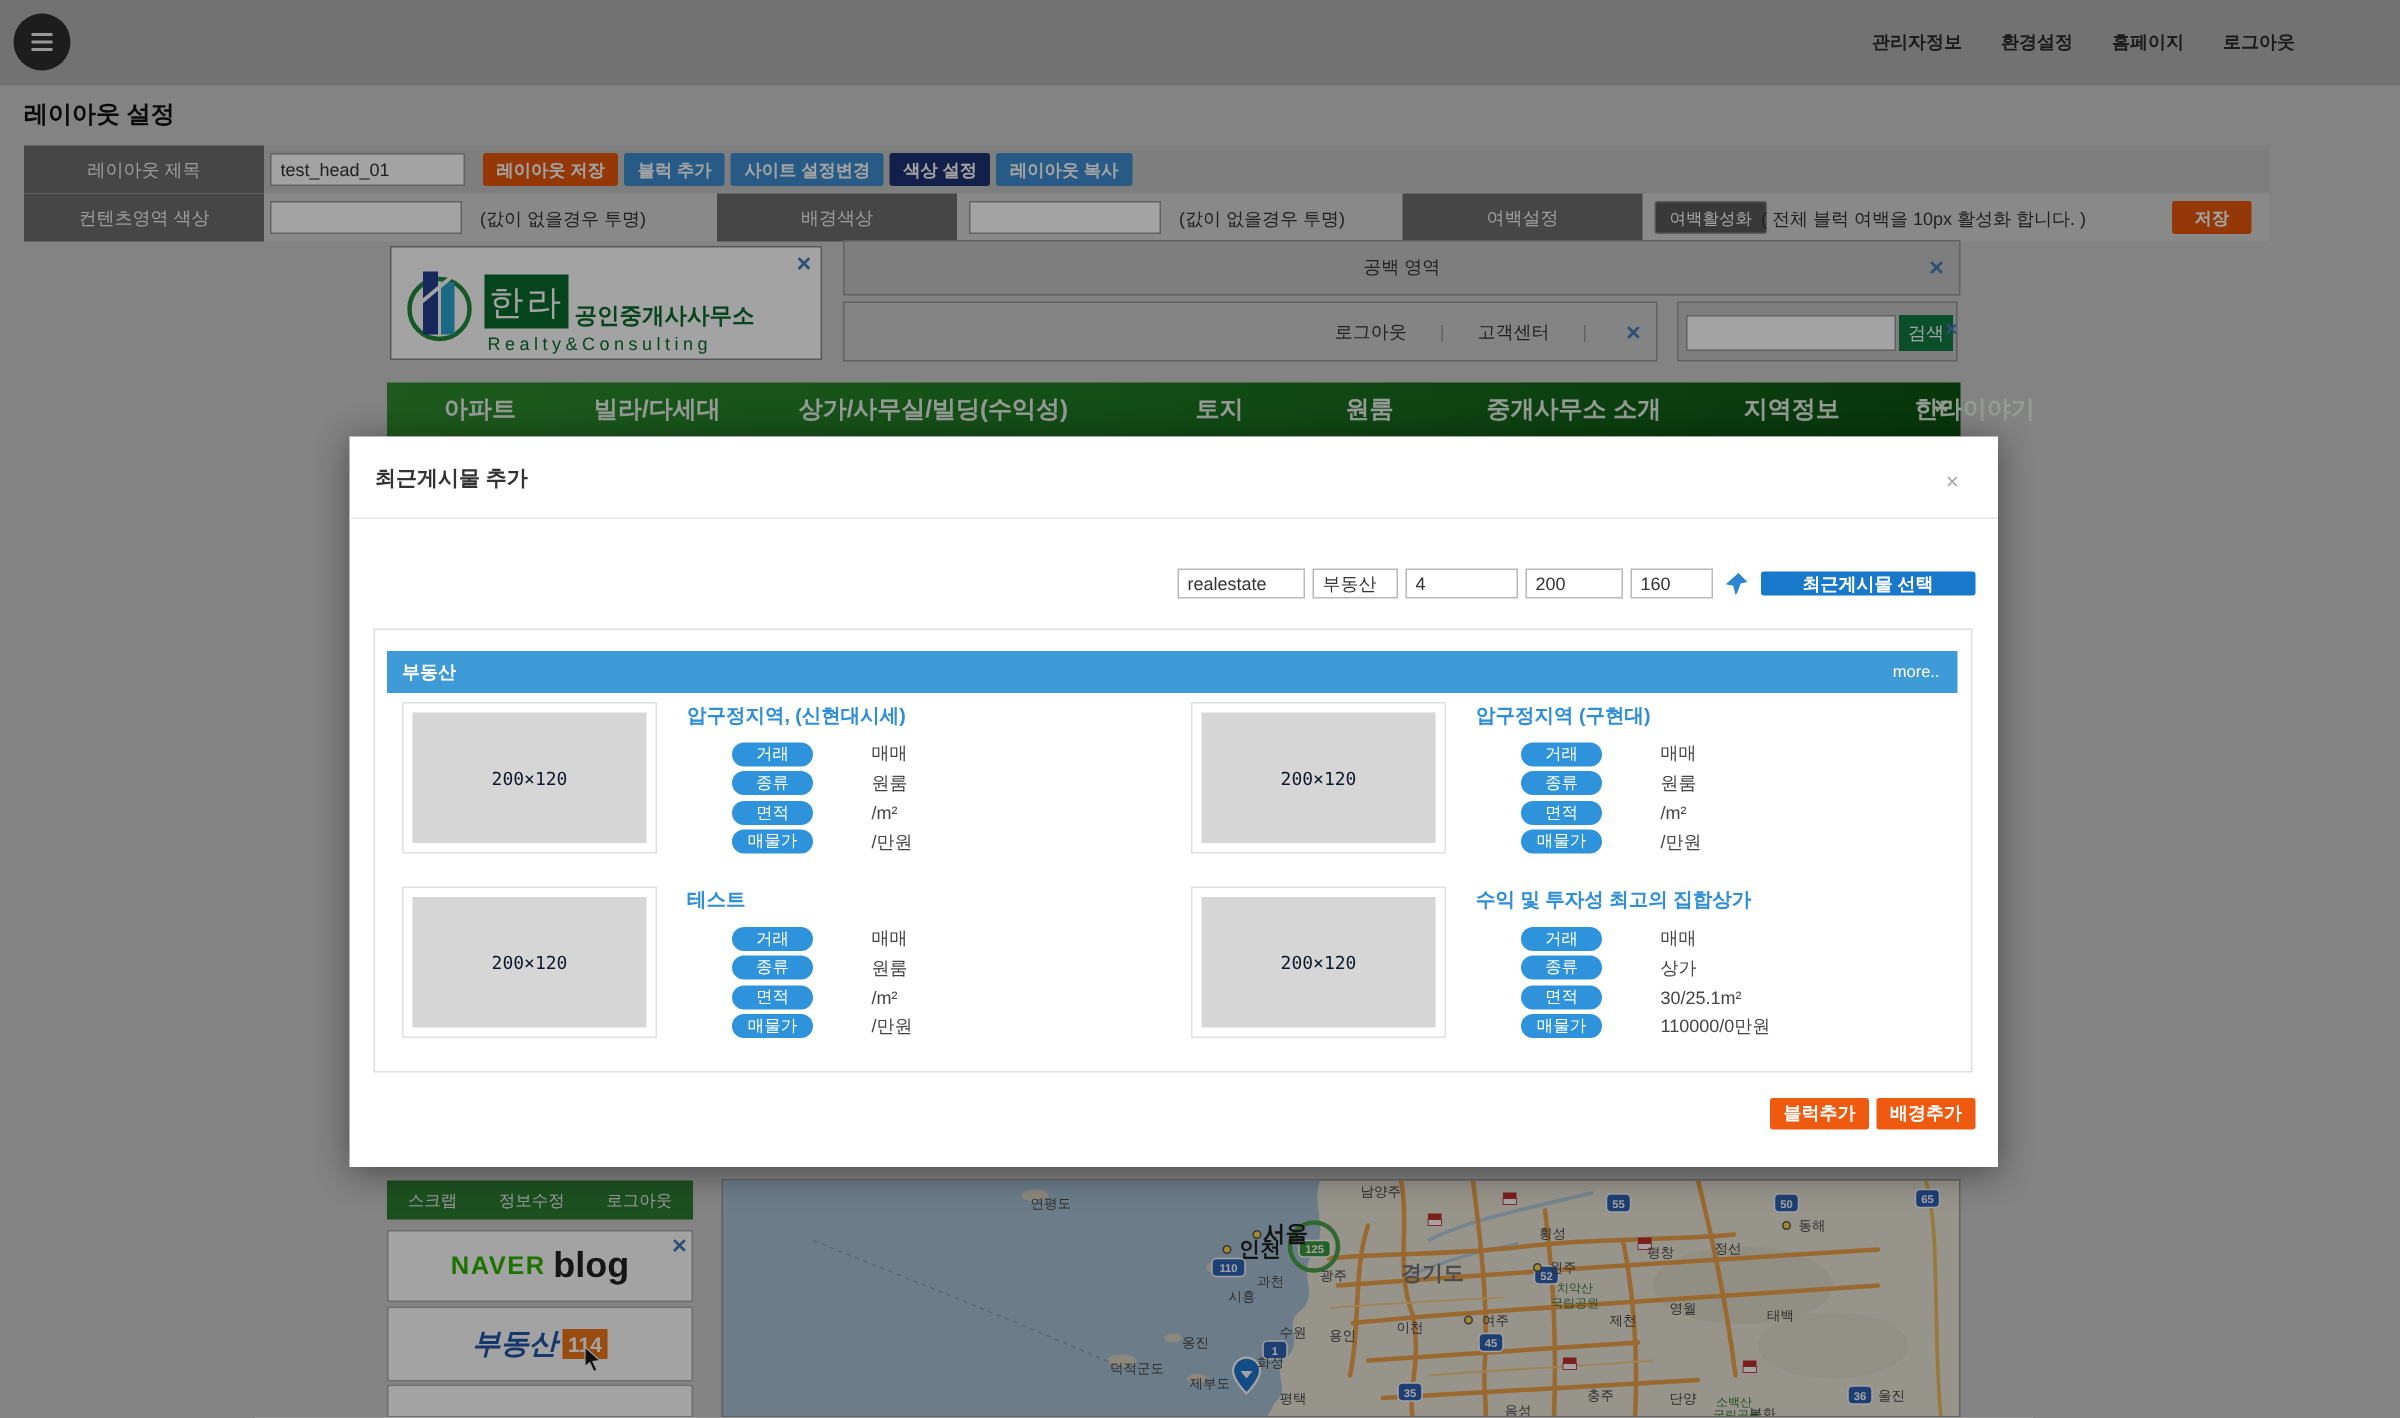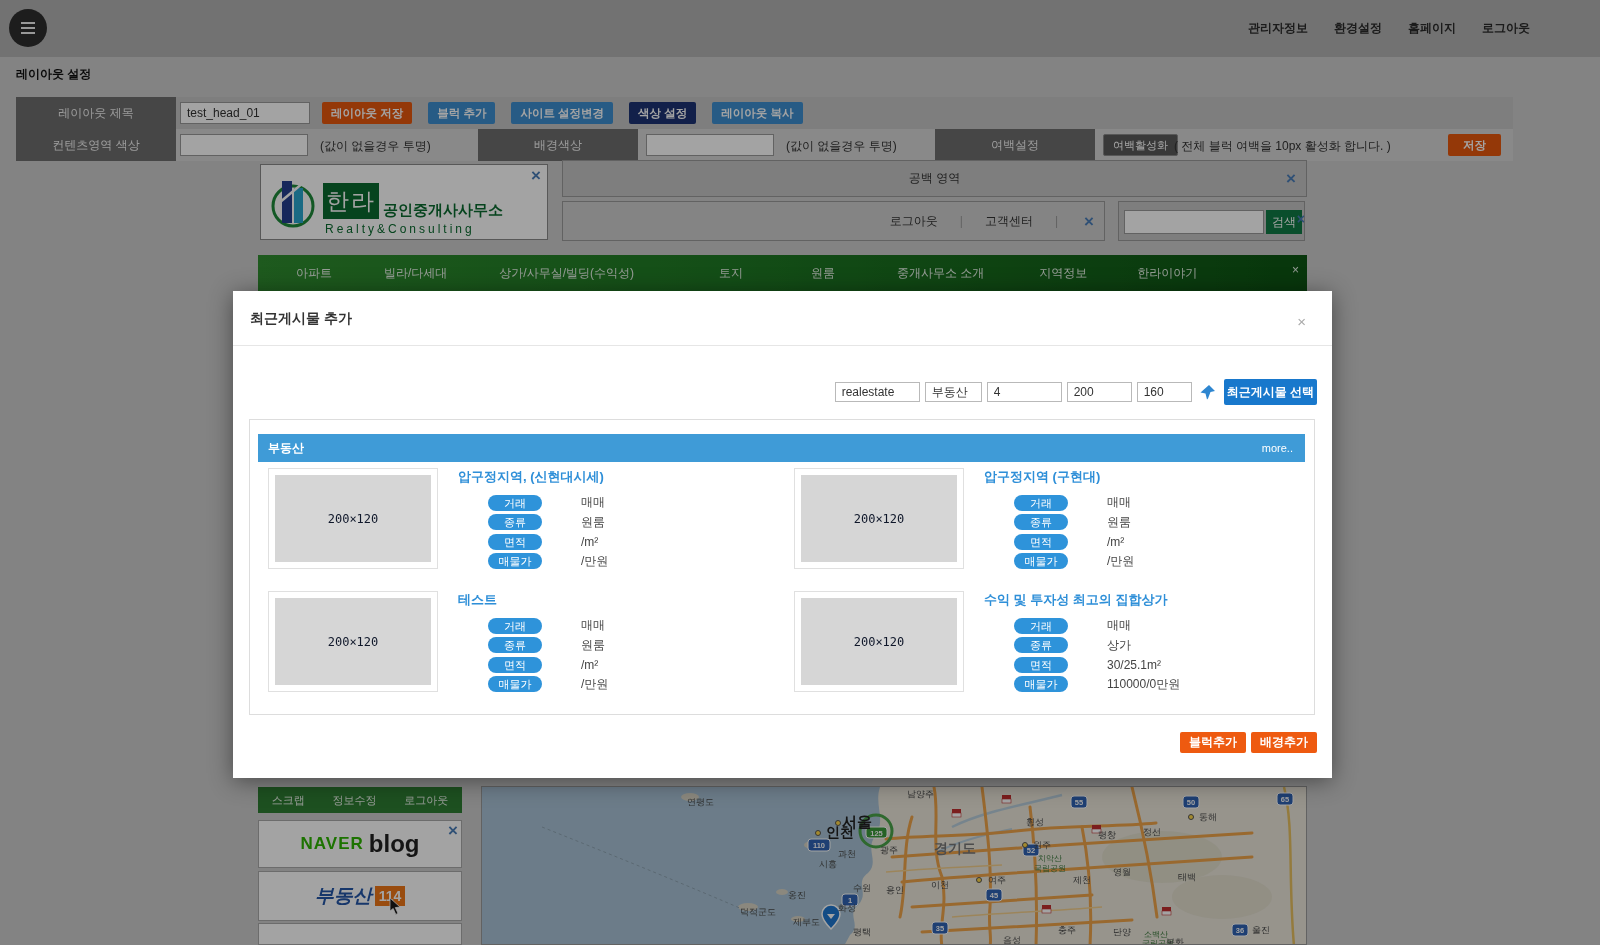--- a/index.html
+++ b/index.html
@@ -8,33 +8,33 @@
   #screen { position:absolute; inset:0; width:1600px; height:945px; }
 
   
   .topbar { position:absolute; left:0; top:0; width:1600px; height:57px; background:#b3b3b3; }
   .hamburger { position:absolute; left:9px; top:9px; width:38px; height:38px; border-radius:50%; background:#2e2e2e; display:flex; align-items:center; justify-content:center; flex-direction:column; gap:3px; cursor:pointer; }
   .hamburger i { display:block; width:14px; height:2px; background:#eee; }
   .topbar-links { position:absolute; right:70px; top:0; height:57px; display:flex; align-items:center; gap:26px; }
   .topbar-links span { font-size:12px; font-weight:700; color:#2b2b2b; cursor:pointer; }
 
   
-  .page-title { position:absolute; left:16px; top:66px; font-size:12px; font-weight:bold; color:#111; }
+  .page-title { position:absolute; left:16px; top:66px; font-size:16px; font-weight:bold; color:#111; }
   .toolbar { position:absolute; left:16px; top:97px; width:1497px; height:64px; }
   .t-row { position:absolute; left:0; width:1497px; height:32px; }
   .t-row1 { top:0; background:#c6c6c6; }
   .t-row2 { top:32px; background:#d6d6d6; }
   .t-label { position:absolute; top:0; height:32px; width:160px; background:#6e6e6e; color:#f2f2f2; font-size:12px; display:flex; align-items:center; justify-content:center; }
   .t-input { position:absolute; top:5px; height:22px; background:#fff; border:1px solid #999; font-size:12px; padding:0 6px; color:#333; }
   .btn { display:inline-flex; align-items:center; justify-content:center; height:22px; padding:0 9px; font-size:11.5px; font-weight:bold; color:#fff; border:none; border-radius:2px; cursor:pointer; }
   .btn-orange { background:#e8580e; }
   .btn-blue   { background:#3e8fd0; }
   .btn-navy   { background:#1d3374; }
   .btn-dark   { background:#5a5a5a; border:1px solid #8a8a8a; font-weight:normal; font-size:11px; }
-  .row1-buttons { position:absolute; left:306px; top:5px; display:flex; gap:16px; }
+  .row1-buttons { position:absolute; left:306px; top:5px; display:flex; gap:4px; }
   .t-hint { position:absolute; top:9px; font-size:12px; color:#333; }
 
   
   .preview { position:absolute; left:258px; top:160px; width:1049px; height:785px; }
   .blue-x { color:#4a7db8; font-weight:bold; font-size:17px; line-height:1; cursor:pointer; }
 
   .logo-box { position:absolute; left:2px; top:4px; width:288px; height:76px; background:#fff; border:1px solid #8a8a8a; }
   .logo-box .blue-x { position:absolute; right:6px; top:2px; }
   .hanra-badge { position:absolute; left:62px; top:18px; width:56px; height:36px; background:#0a6b2f; color:#fff; font-weight:normal; font-size:23px; display:flex; align-items:center; justify-content:center; letter-spacing:2px; }
   .hanra-sub { position:absolute; left:122px; top:36px; color:#0a6b2f; font-weight:bold; font-size:15px; }
@@ -46,21 +46,21 @@
   .user-box { position:absolute; left:304px; top:41px; width:543px; height:40px; background:#cfcfcf; border:1px solid #9a9a9a; display:flex; align-items:center; justify-content:flex-end; padding-right:10px; font-size:12px; color:#333; }
   .user-box .sep { color:#999; margin:0 22px; }
   .user-box .blue-x { margin-left:4px; }
 
   .search-box { position:absolute; left:860px; top:41px; width:187px; height:40px; background:#c6c6c6; border:1px solid #9a9a9a; }
   .search-input { position:absolute; left:5px; top:8px; width:140px; height:24px; background:#fff; border:1px solid #999; }
   .search-btn { position:absolute; left:147px; top:8px; width:36px; height:24px; background:#117a46; color:#fff; font-size:12px; border:none; cursor:pointer; }
   .search-box .blue-x { position:absolute; right:-1px; top:10px; font-size:14px; }
 
   .nav-bar { position:absolute; left:0; top:95px; width:1049px; height:36px; background:linear-gradient(90deg,#2f8d2f 0%,#1f7a24 45%,#0d5513 100%); display:flex; align-items:center; }
-  .nav-bar span { font-size:12px; font-weight:normal; color:#e9f4e9; cursor:pointer; white-space:nowrap; }
+  .nav-bar span { font-size:16px; font-weight:bold; color:#e9f4e9; cursor:pointer; white-space:nowrap; }
   .nav-bar .blue-x { position:absolute; right:8px; top:9px; }
 
   .side-green { position:absolute; left:0; top:627px; width:204px; height:26px; background:#2e7d32; display:flex; align-items:center; justify-content:space-around; }
   .side-green span { color:#e8f2e8; font-size:11px; cursor:pointer; }
   .naver-box { position:absolute; left:0; top:660px; width:204px; height:48px; background:#fff; border:1px solid #aaa; display:flex; align-items:center; justify-content:center; gap:5px; }
   .naver-word { color:#2db400; font-weight:900; font-size:17px; letter-spacing:1px; }
   .blog-word { color:#222; font-weight:bold; font-size:24px; }
   .naver-box .blue-x { position:absolute; right:3px; top:1px; }
   .b114-box { position:absolute; left:0; top:711px; width:204px; height:50px; background:#fff; border:1px solid #aaa; display:flex; align-items:center; justify-content:center; gap:3px; }
   .b114-word { color:#2456a8; font-weight:bold; font-size:19px; font-style:italic; }
@@ -76,21 +76,21 @@
 
   
   .overlay { position:absolute; inset:0; background:rgba(0,0,0,0.36); z-index:40; }
   .modal { position:absolute; left:233px; top:291px; width:1099px; height:487px; background:#fff; z-index:50; box-shadow:0 3px 22px rgba(0,0,0,.45); }
   .modal-title { position:absolute; left:17px; top:19px; font-size:14px; font-weight:bold; color:#333; }
   .modal-close { position:absolute; right:26px; top:22px; color:#aaa; font-size:15px; cursor:pointer; }
   .modal-divider { position:absolute; left:0; top:54px; width:100%; border-bottom:1px solid #e6e6e6; }
   .modal-inputs { position:absolute; right:15px; top:88px; display:flex; align-items:center; gap:5px; }
   .m-input { height:20px; border:1px solid #b9b9b9; font-size:12px; color:#333; padding:0 6px; }
   .pin-wrap { width:16px; height:16px; margin:0 3px; }
-  .m-select-btn { height:26px; padding:0 3px; background:#1878cc; color:#fff; font-size:12px; font-weight:bold; border:none; border-radius:2px; cursor:pointer; }
+  .m-select-btn { height:16px; padding:0 28px; background:#1878cc; color:#fff; font-size:12px; font-weight:bold; border:none; border-radius:2px; cursor:pointer; }
   .panel { position:absolute; left:16px; top:128px; width:1066px; height:296px; border:1px solid #ddd; }
   .panel-head { position:absolute; left:8px; right:9px; top:14px; height:28px; background:#3f9bd7; color:#fff; display:flex; align-items:center; justify-content:space-between; padding:0 12px 0 10px; }
   .panel-head .ph-title { font-size:12px; font-weight:600; }
   .panel-head .ph-more { font-size:11px; cursor:pointer; }
   .card { position:absolute; width:505px; height:105px; }
   .card-img { position:absolute; left:0; top:0; width:170px; height:101px; background:#fff; border:1px solid #e0e0e0; }
   .card-img-inner { position:absolute; inset:6px; background:#d6d6d6; display:flex; align-items:center; justify-content:center; color:#0f172a; font-size:12px; font-family:"DejaVu Sans Mono",monospace; }
   .card-text { position:absolute; left:190px; top:0; width:310px; }
   .card-title { font-size:13px; font-weight:bold; color:#2e8fd8; cursor:pointer; }
   .card-rows { margin-top:7px; }

